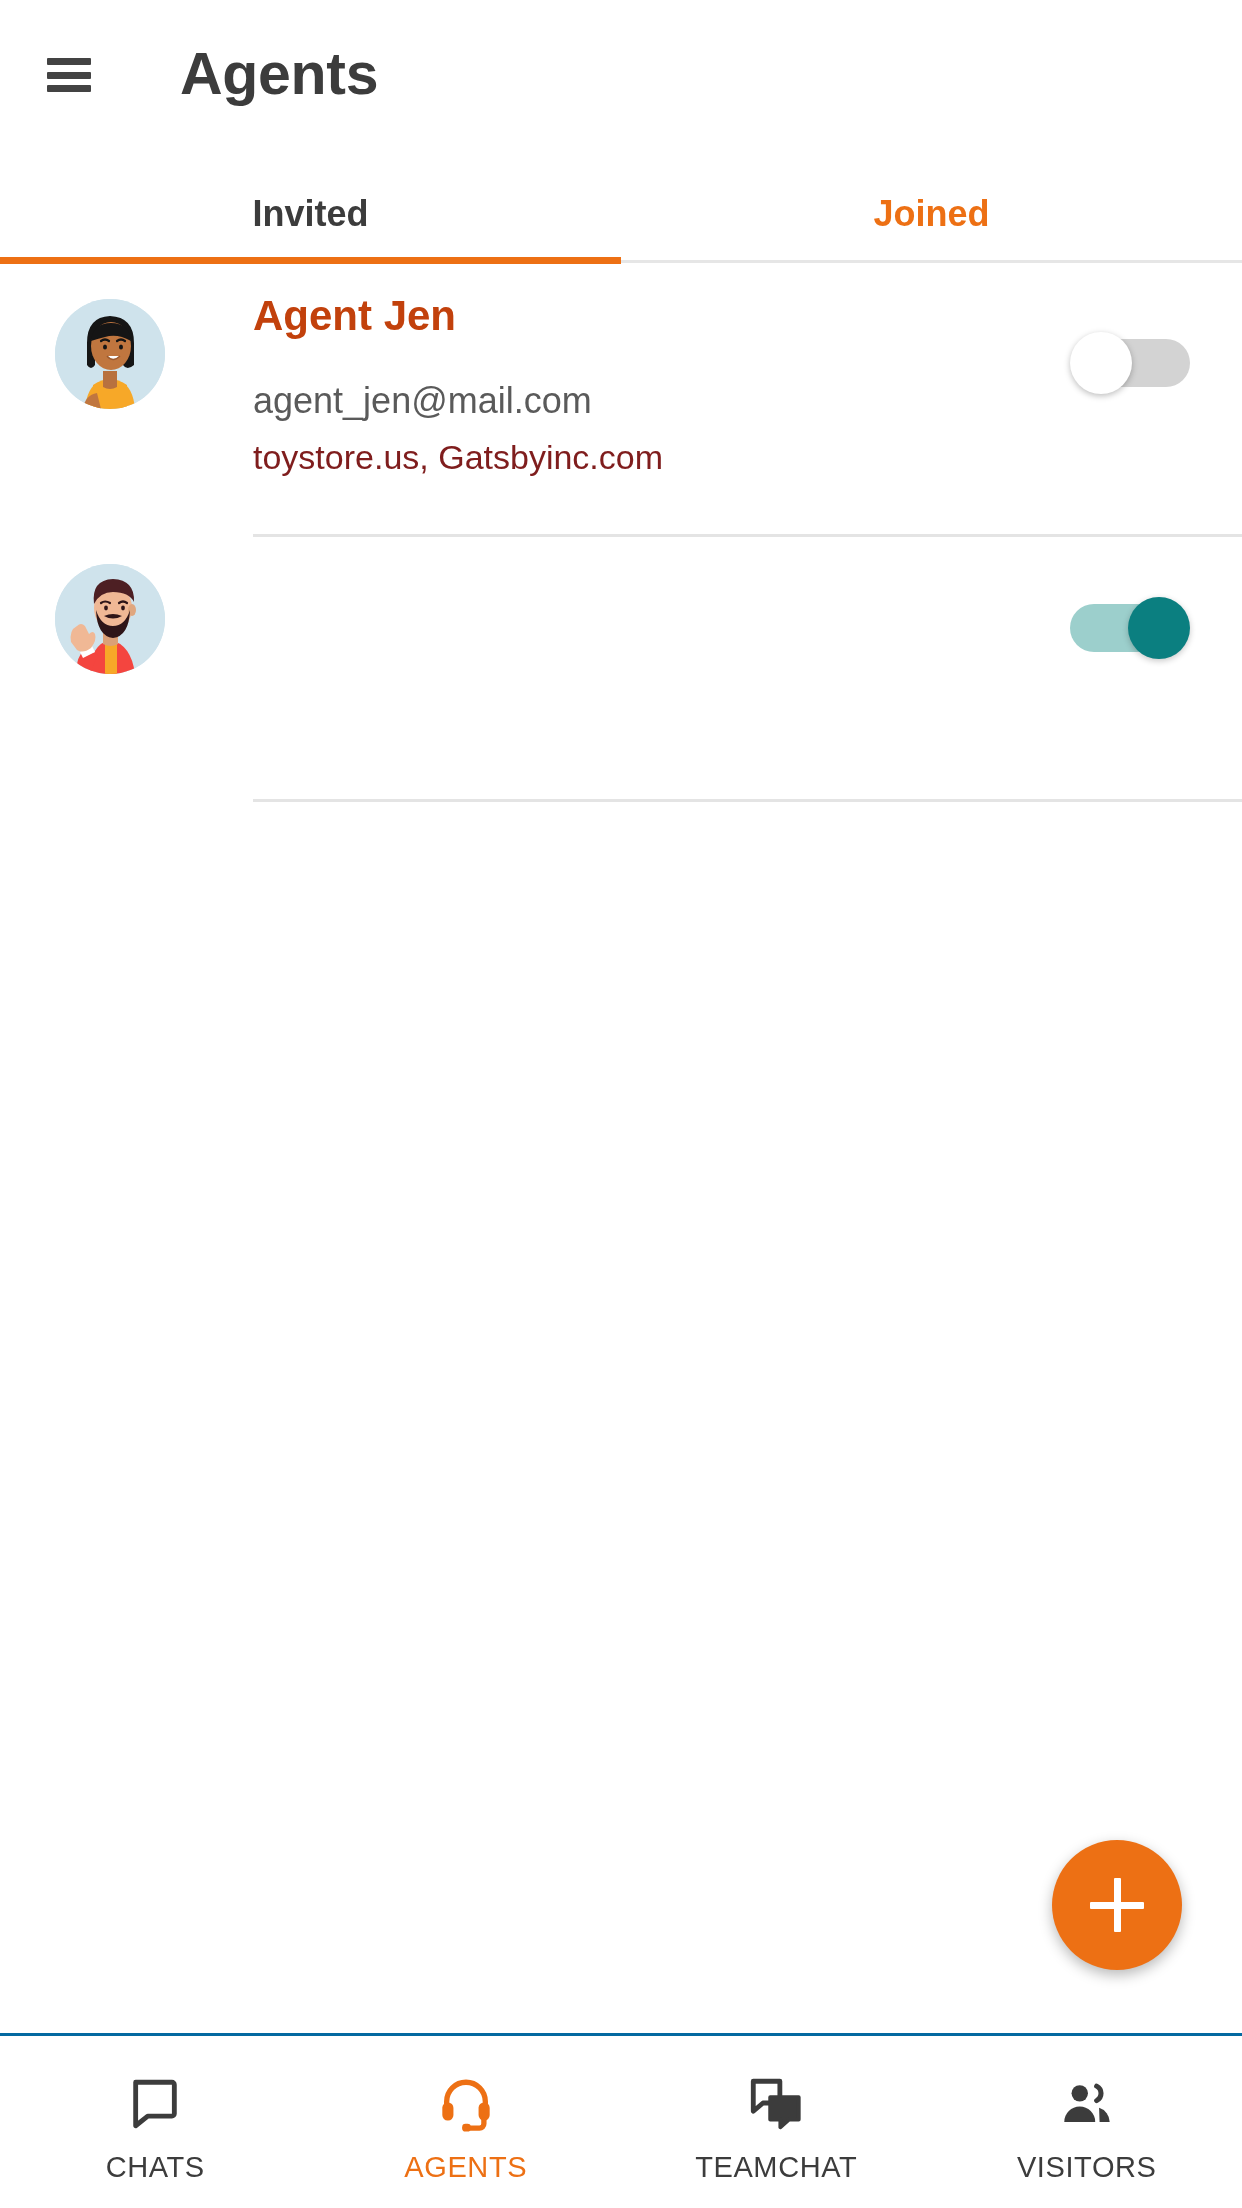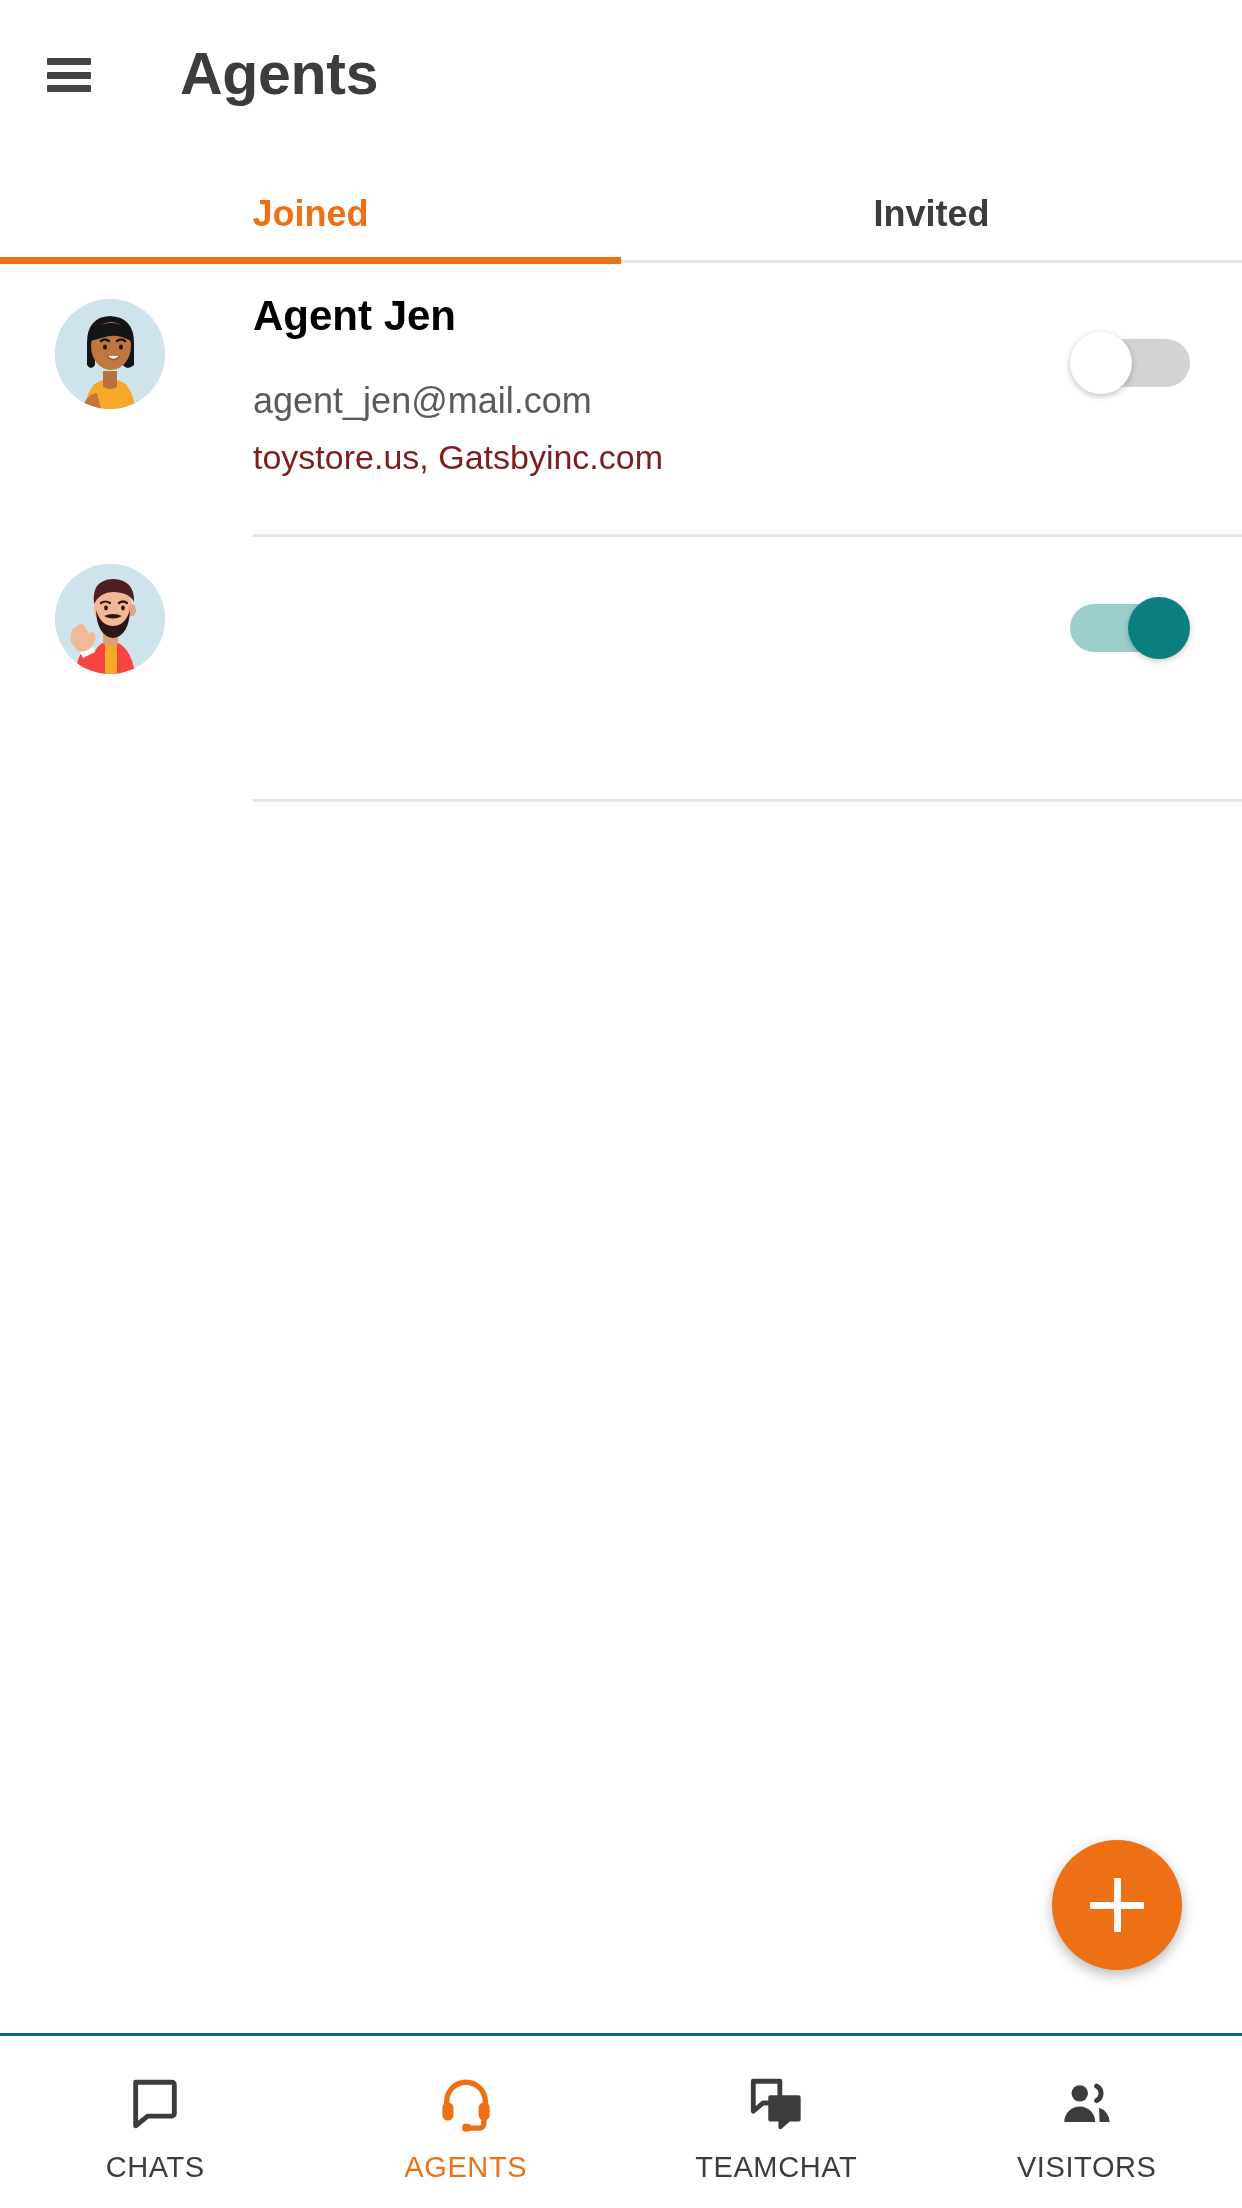--- a/index.html
+++ b/index.html
@@ -36,21 +36,21 @@
 
   
   .list { position:absolute; top:272px; left:0; width:1242px; }
   .agent-row { position:relative; width:1242px; height:265px; }
   .avatar {
     position:absolute; left:55px; top:27px; width:110px; height:110px;
     border-radius:50%; overflow:hidden; background:#cfe3ec;
   }
   .avatar svg { display:block; width:110px; height:110px; }
   .agent-info { position:absolute; left:253px; top:18px; width:720px; }
-  .agent-name { font-size:42px; font-weight:bold; color:#000000; line-height:1.25; }
+  .agent-name { font-size:42px; font-weight:bold; color:#c2410c; line-height:1.25; }
   .agent-email { font-size:36px; color:#5a5a5a; line-height:1.5; margin-top:31px; }
   .agent-sites { font-size:34px; color:#7f1d1d; line-height:1.4; margin-top:6px; }
   .row-divider { position:absolute; left:253px; bottom:0; width:989px; height:3px; background:#e4e4e4; }
 
   
   .toggle { position:absolute; right:52px; top:60px; width:120px; height:48px; cursor:pointer; }
   .toggle .track {
     position:absolute; right:0; top:7px; width:105px; height:48px; border-radius:24px;
   }
   .toggle .thumb {
@@ -92,25 +92,25 @@
     <div class="hamburger">
       <span></span>
       <span></span>
       <span></span>
     </div>
     <div class="appbar-title">Agents</div>
   </div>
 
   <div class="tabs">
     <div class="tabs-row">
+      <div class="tab inactive">
+        <span>Invited</span>
+      </div>
       <div class="tab active">
         <span>Joined</span>
-      </div>
-      <div class="tab inactive">
-        <span>Invited</span>
       </div>
     </div>
     <div class="tabs-baseline"></div>
     <div class="tabs-indicator"></div>
   </div>
 
   <div class="list">
 
     <div class="agent-row">
       <div class="avatar">

